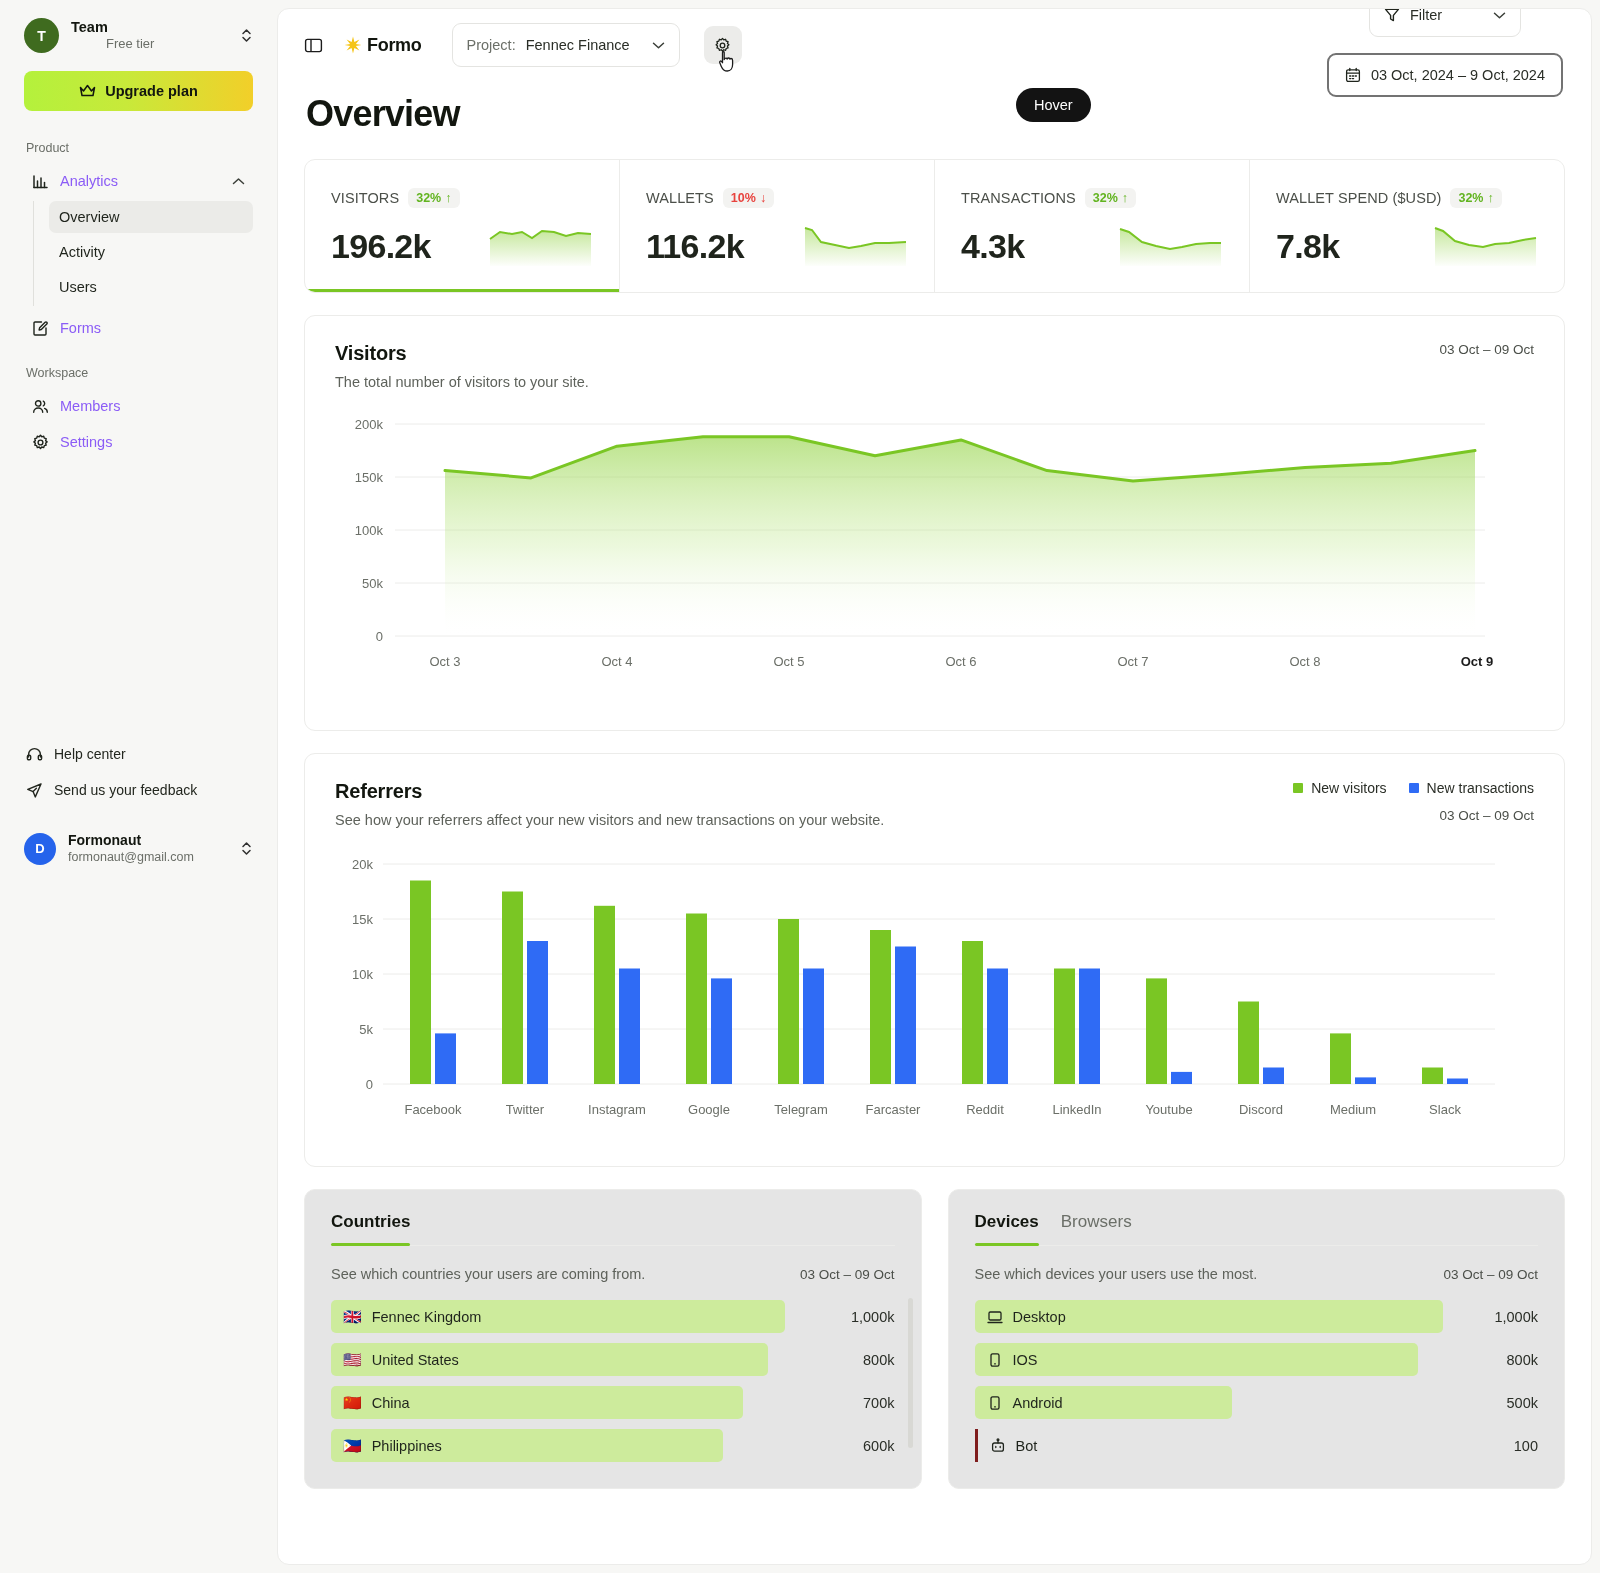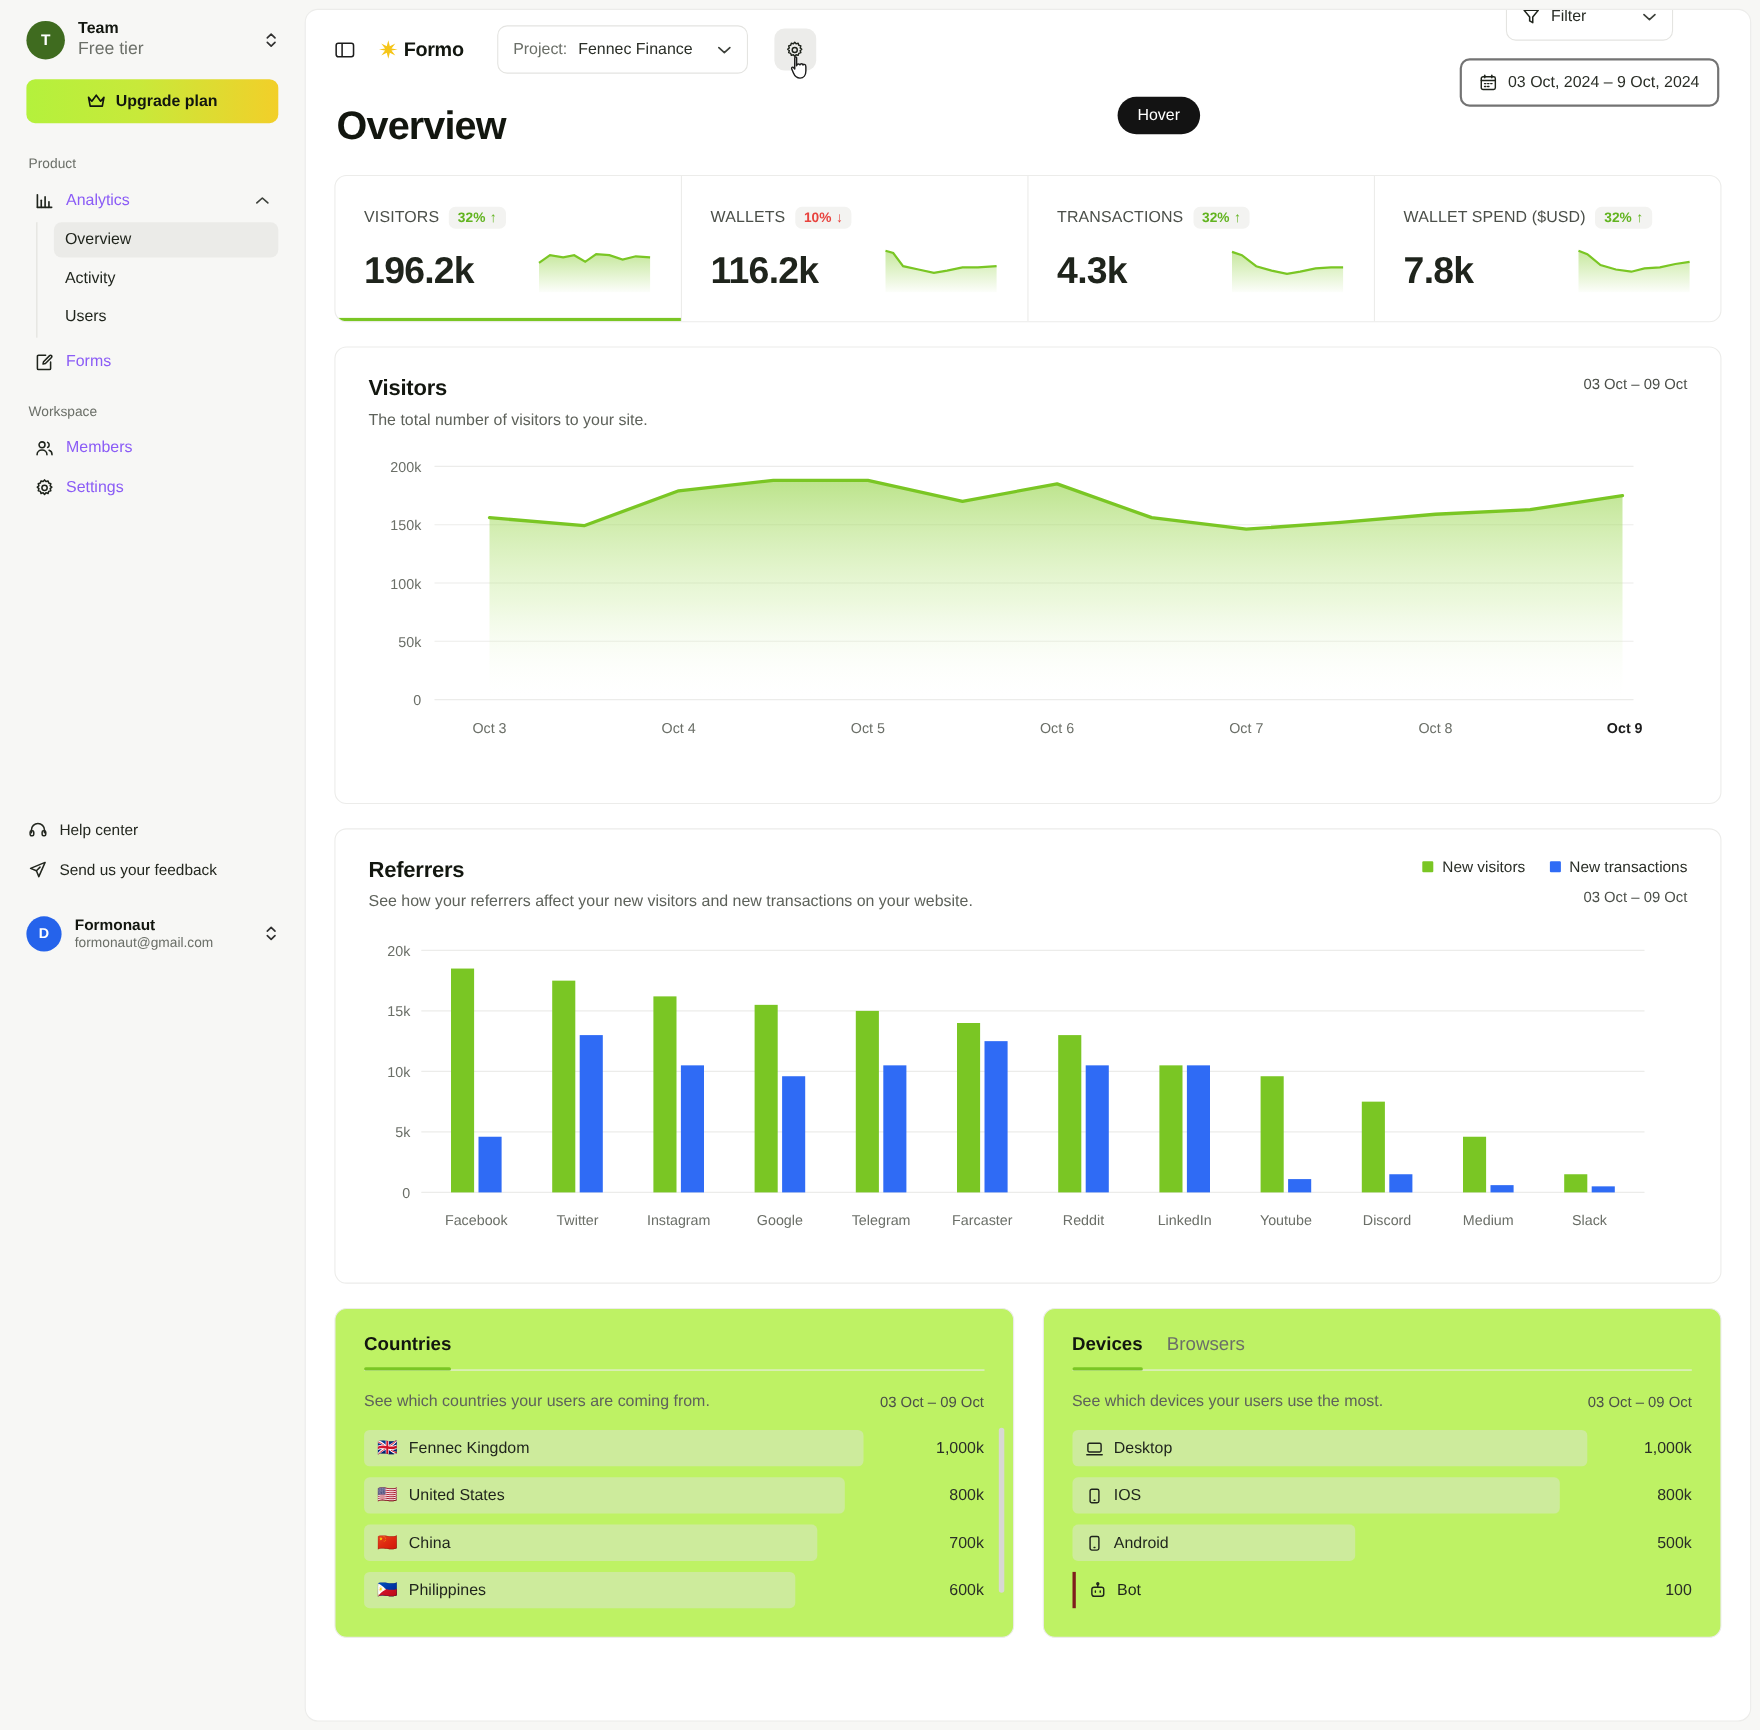--- a/index.html
+++ b/index.html
@@ -22,21 +22,21 @@
   }
   .team-row { display: flex; align-items: center; gap: 12px; margin-bottom: 18px; }
   .team-avatar {
     width: 35px; height: 35px; border-radius: 50%;
     background: #3f6b1f; color: #fff;
     display: flex; align-items: center; justify-content: center;
     font-size: 14px; font-weight: 600; flex: 0 0 35px;
   }
   .team-text { flex: 1; line-height: 1.15; }
   .team-name { font-size: 14.5px; font-weight: 700; color: #12160f; }
-  .team-tier { font-size: 16px; color: #6b6f68; margin-top: 1px; }
+  .team-tier { font-size: 13px; color: #6b6f68; margin-top: 1px; margin-left: 35px; }
   .updown { color: #303030; font-size: 13px; line-height: 1; }
 
   .upgrade-btn {
     width: 100%; height: 40px; border: none; border-radius: 8px;
     background: linear-gradient(90deg, #b4f13c 0%, #c8e93a 45%, #f2cf29 100%);
     font-family: inherit; font-size: 14.5px; font-weight: 700; color: #12160f;
     display: flex; align-items: center; justify-content: center; gap: 9px;
     cursor: pointer; margin-bottom: 26px;
   }
 
@@ -168,21 +168,21 @@
 
   
   .chart-wrap { margin-top: 14px; }
   svg { display: block; }
   .tick { font-size: 13px; fill: #6b6f68; font-family: "Liberation Sans", sans-serif; }
   .tick-b { font-size: 13px; fill: #1c1c1c; font-weight: 700; font-family: "Liberation Sans", sans-serif; }
 
   
   .bottom-row { display: flex; gap: 26px; }
   .bottom-panel {
-    flex: 1; border: 1px solid #ececea; border-radius: 11px; background: #bef264;
+    flex: 1; border: 1px solid #ececea; border-radius: 11px; background: #e5e5e5;
     padding: 22px 26px 0 26px; height: 300px; overflow: hidden; position: relative;
   }
   .tabs { display: flex; gap: 22px; border-bottom: 1px solid #ececea; }
   .tab {
     font-size: 17px; font-weight: 500; color: #6b6f68; padding-bottom: 12px;
     cursor: pointer; position: relative;
   }
   .tab.active { color: #12160f; font-weight: 700; }
   .tab.active::after {
     content: ""; position: absolute; left: 0; right: 0; bottom: -1px;

